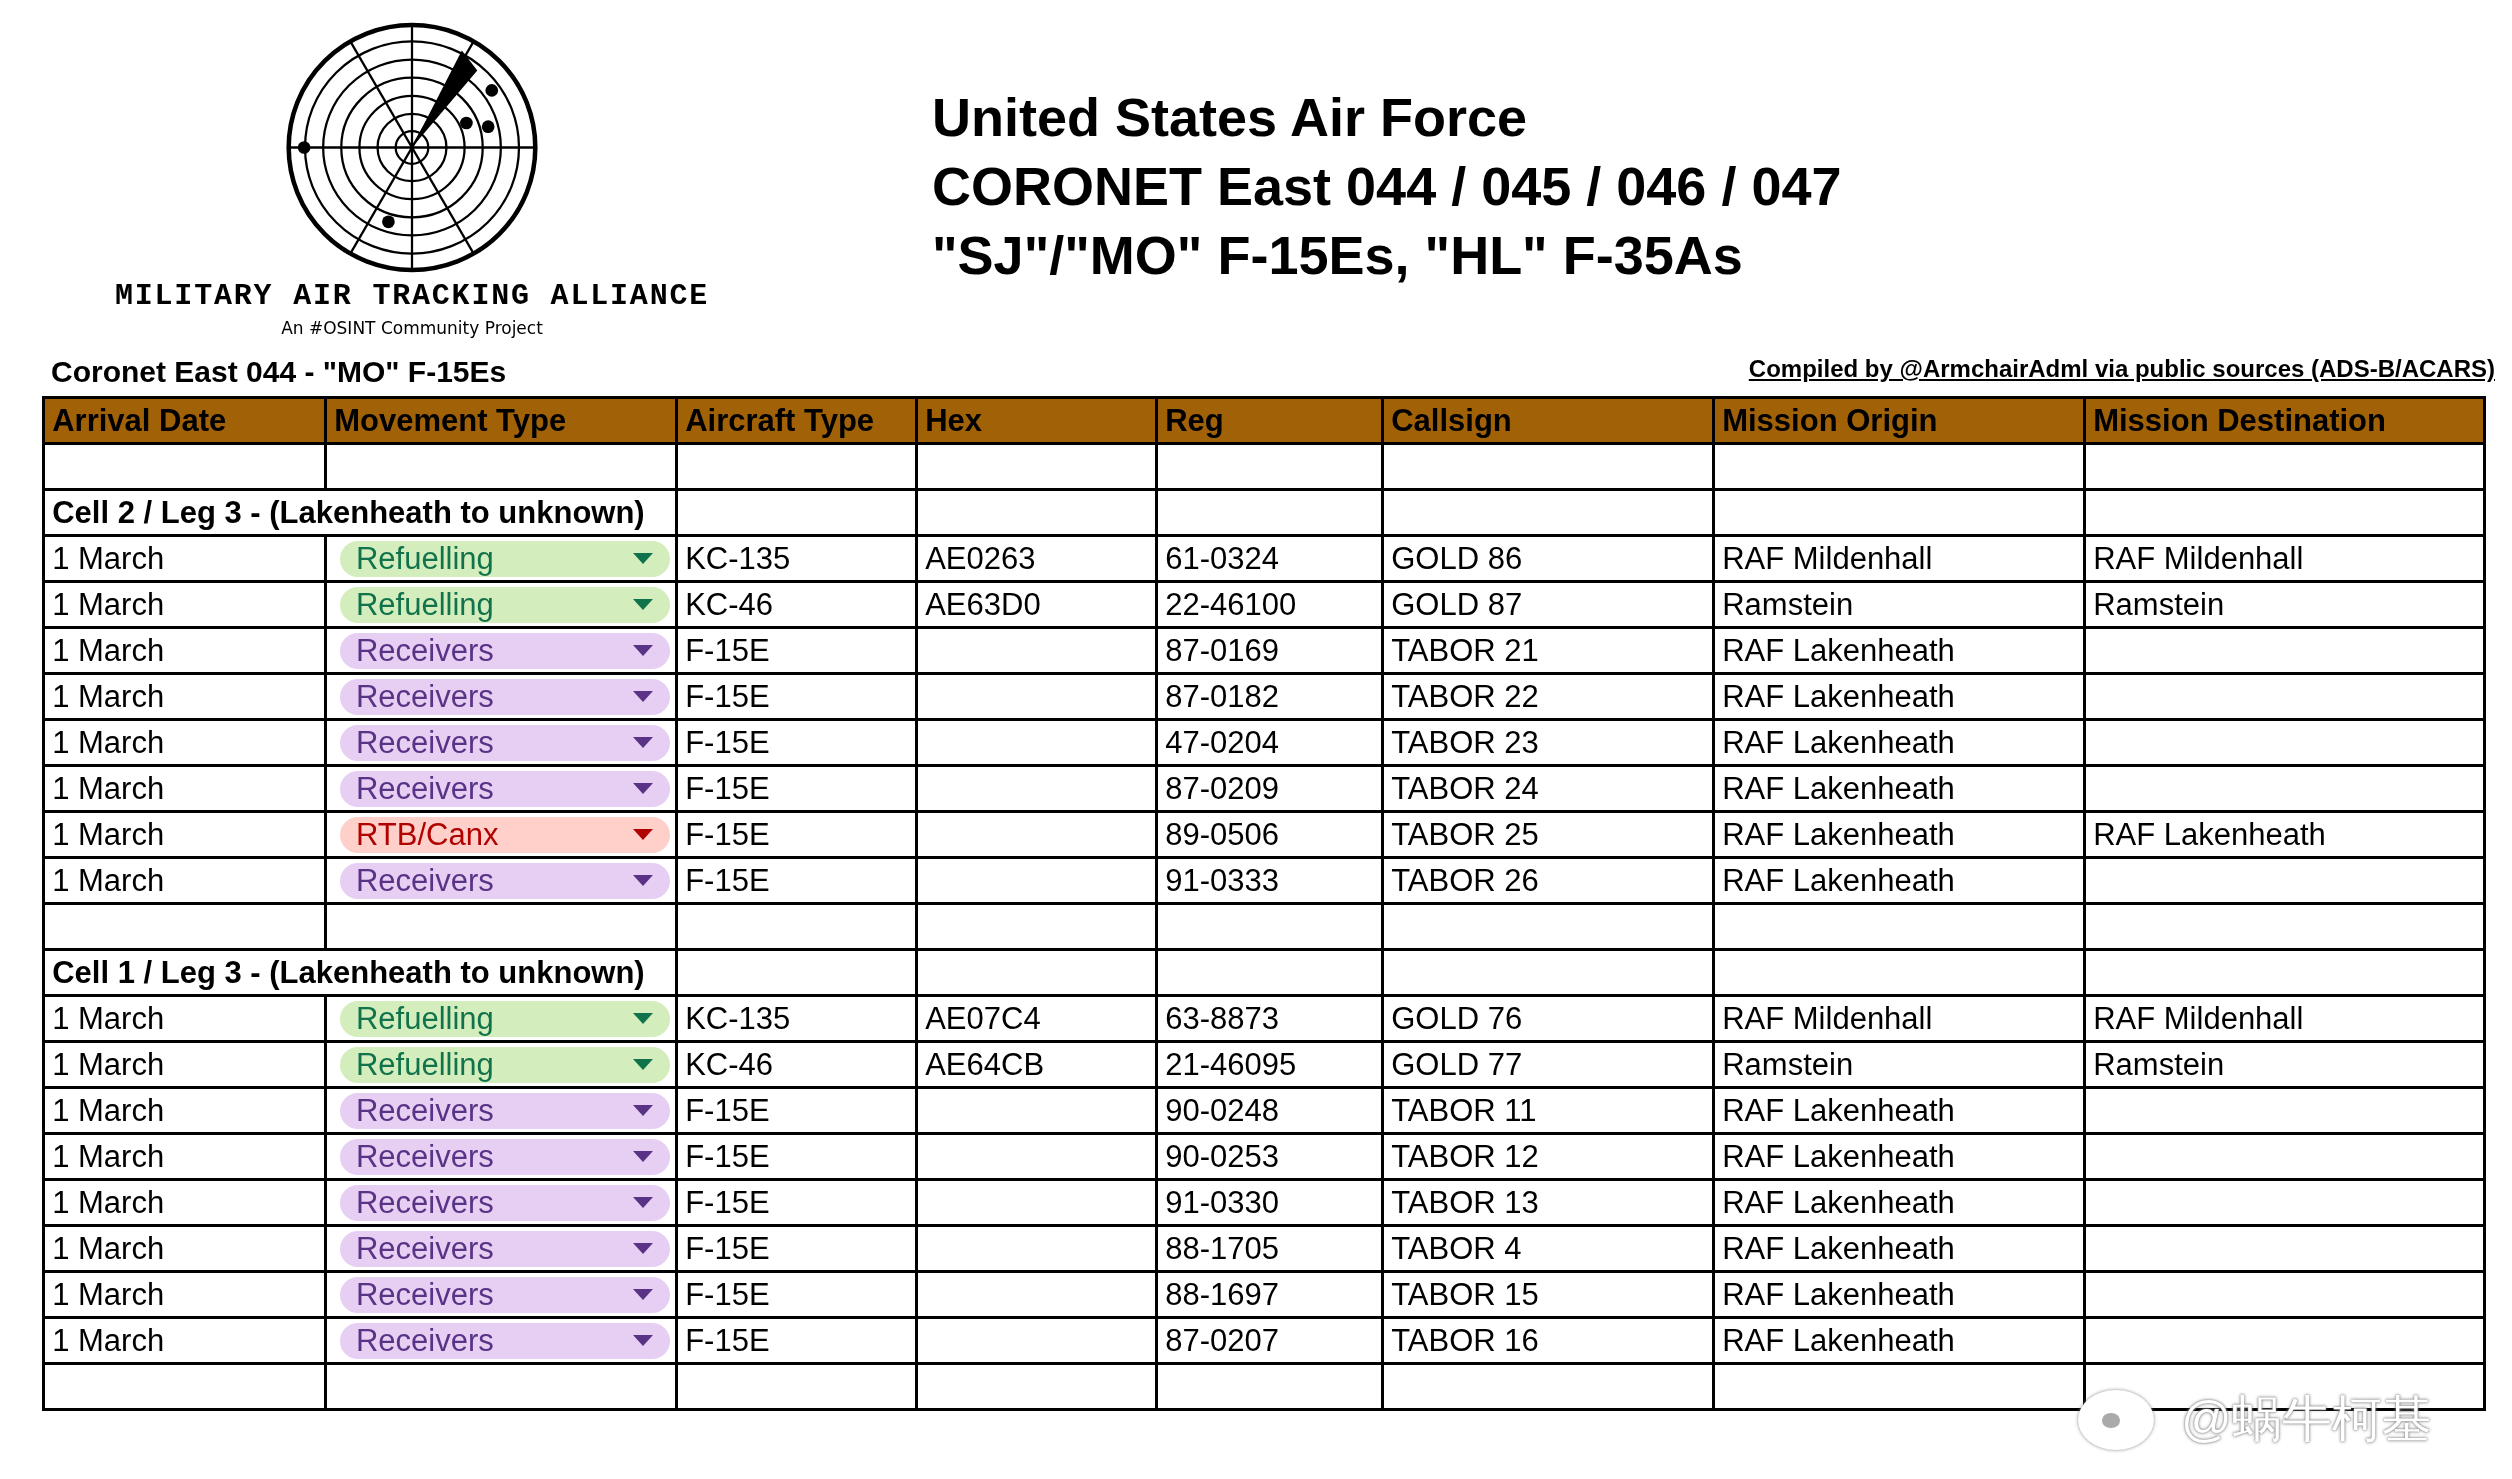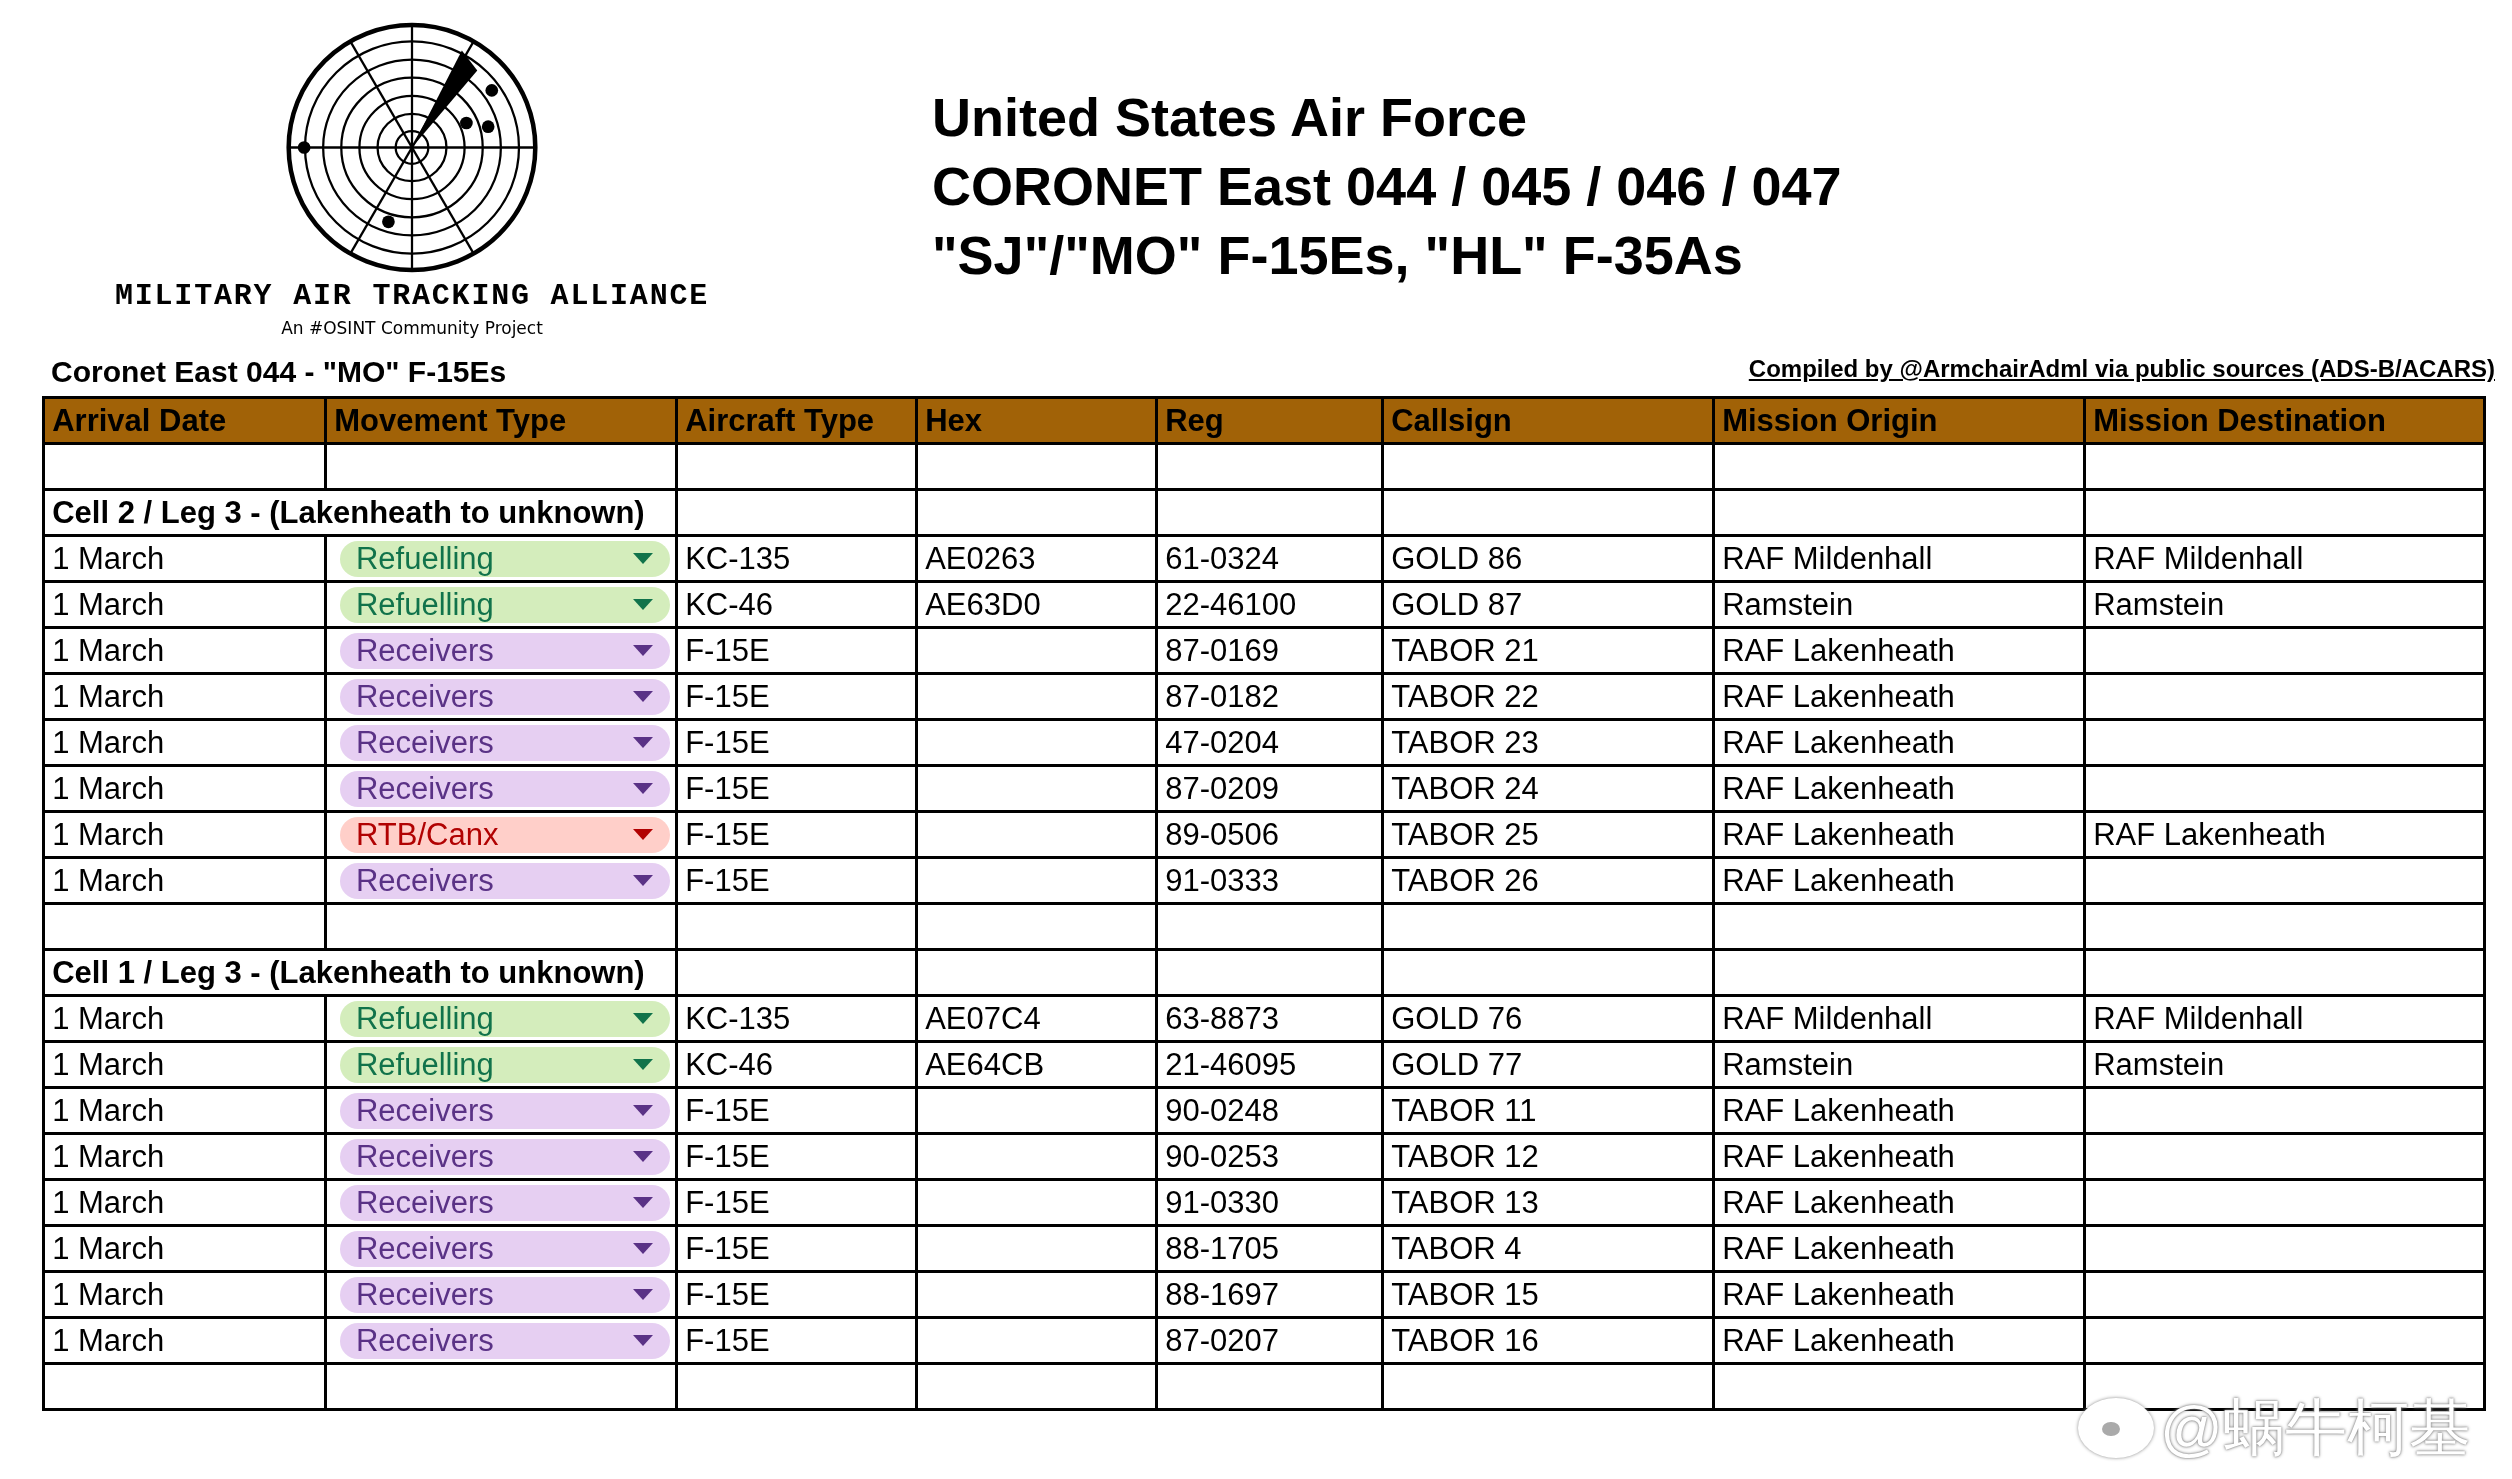--- a/index.html
+++ b/index.html
@@ -10,21 +10,21 @@
   .logo-sub{position:absolute;left:0;top:302px;width:652px;text-align:center;font-family:"DejaVu Sans",sans-serif;font-size:17px;}
   .title{position:absolute;left:924px;top:83px;font-size:54px;font-weight:bold;line-height:69px;margin-left:8px;}
   .sheet-label{position:absolute;left:51px;top:355px;font-size:30px;font-weight:bold;}
   .compiled{position:absolute;right:17px;top:355px;font-size:24px;font-weight:bold;text-decoration:underline;}
   table{position:absolute;left:42px;top:396px;border-collapse:collapse;table-layout:fixed;width:2442px;}
   td,th{border:3.6px solid #000;height:43px;padding:0 7.2px;font-size:31px;text-align:left;white-space:nowrap;overflow:visible;}
   th{background:#a16207;font-weight:bold;height:43px;}
   td.label{font-weight:bold;}
   .pill{display:flex;align-items:center;justify-content:space-between;height:36px;border-radius:18px;padding:0 16.3px 0 16.3px;margin:0 5.4px 0 12.7px;font-size:31px;}
   .pill .caret{width:0;height:0;border-left:10px solid transparent;border-right:10px solid transparent;border-top:11px solid currentColor;}
-  .watermark{position:absolute;left:2078px;top:1386px;font-size:62px;color:#fff;text-shadow:0 0 3.6px #888,0 0 1.8px #777;display:flex;align-items:center;gap:6px;}
+  .watermark{position:absolute;left:2078px;top:1386px;font-size:50px;color:#fff;text-shadow:0 0 3.6px #888,0 0 1.8px #777;display:flex;align-items:center;gap:27px;}
   .weibo{width:76px;height:60px;border-radius:50%;background:#fff;box-shadow:0 0 3.6px #888;position:relative;}
   .weibo::after{content:"";position:absolute;left:23.5px;top:23.5px;width:18px;height:14.5px;border-radius:50%;background:#aaa;}
 </style>
 </head>
 <body>
 
 <div class="logo">
   <svg width="272" height="263" viewBox="0 0 300 290">
     <g fill="none" stroke="#000" stroke-width="2.5">
       <ellipse cx="150" cy="145" rx="136" ry="135" stroke-width="5"></ellipse>

